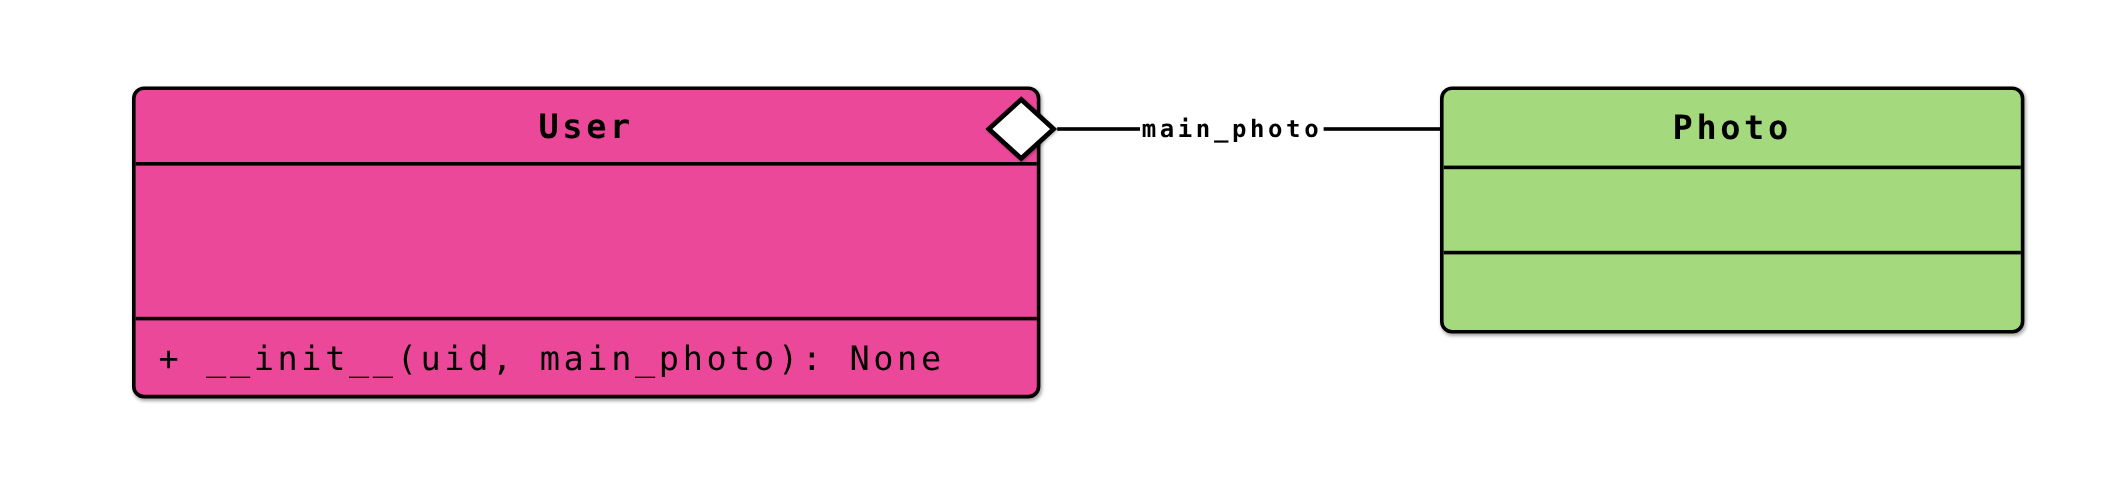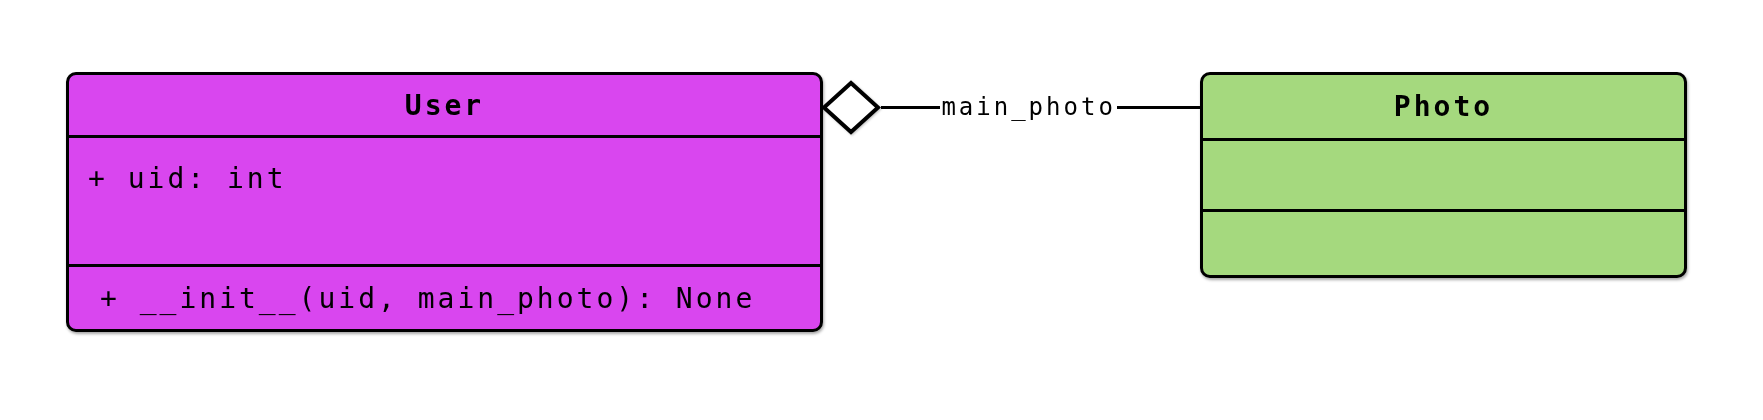--- a/index.html
+++ b/index.html
@@ -27,21 +27,21 @@
     font-weight: bold;
   }
   .class-box .attrs {
     border-bottom: 3px solid #000000;
   }
   .class-box .methods { flex: 1; }
 
   .user-box { left: 66px; top: 72px; width: 757px; height: 260px; }
   .user-box .title { height: 63px; }
   .user-box .attrs { height: 129px; padding: 23px 0 0 19px; line-height: 35px; }
-  .user-box .methods { display: flex; align-items: center; padding-left: 31px; }
+  .user-box .methods { display: flex; align-items: center; padding-left: 19px; }
 
   .photo-box { left: 1200px; top: 72px; width: 487px; height: 206px; }
   .photo-box .title { height: 66px; }
   .photo-box .attrs { height: 71px; }
 
   .member-line { white-space: pre; }
   .bold { font-weight: bold; }
 
   
   .connector {
@@ -51,34 +51,34 @@
   }
   .diamond-svg {
     width: 60px; height: 55px; flex: 0 0 auto;
     margin-left: -2px;
     filter: drop-shadow(1px 1px 1px rgba(0,0,0,0.25));
   }
   .cline { height: 3.5px; background: #000000; }
   .cline.left  { flex-grow: 1; }
   .cline.right { flex-grow: 1.4; }
   .clabel {
-    font-size: 24px; letter-spacing: 3px;
+    font-size: 20px; letter-spacing: 3px;
     line-height: 1; padding: 0 1px;
     transform: translateY(-1px);
+    font-weight: bold;
   }
 </style>
 </head>
 <body>
 
 <div class="canvas">
 
-  <div class="class-box user-box" style="background-color: #d946ef;">
+  <div class="class-box user-box" style="background-color: #ec4899; margin-left: 44px;">
     <div class="title">User</div>
     <div class="attrs">
-      <div class="member-line"><span>+ uid: int</span><span class="bold"></span></div>
     </div>
     <div class="methods">
       <div class="member-line"><span>+ __init__(uid, main_photo): None</span></div>
     </div>
   </div>
 
   <div class="connector">
     <svg class="diamond-svg" viewBox="0 0 60 56" preserveAspectRatio="none">
       <polygon points="30,3 57,28 30,53 3,28" stroke-width="4" stroke="#000000" style="fill: rgb(255, 255, 255);"></polygon>
     </svg>

